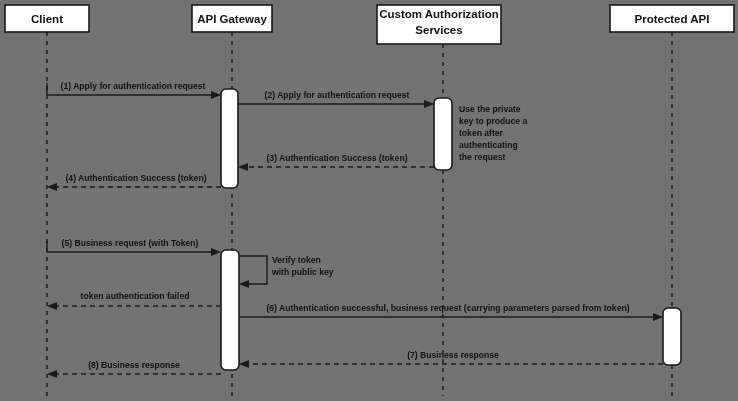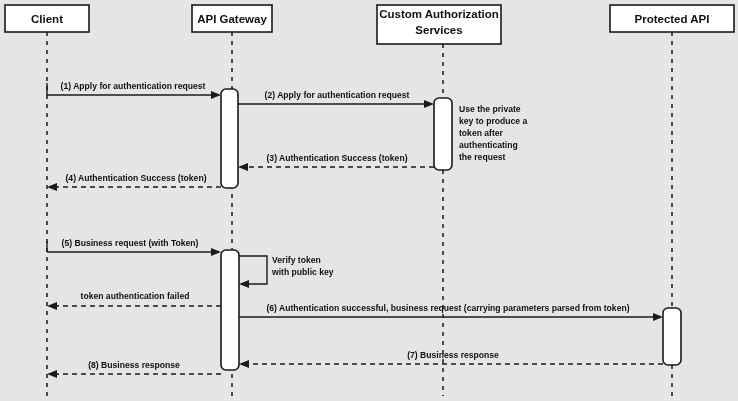--- a/index.html
+++ b/index.html
@@ -8,21 +8,21 @@
     padding: 0;
     background: #ffffff;
   }
   body {
     font-family: "Liberation Sans", sans-serif;
   }
   #diagram-root {
     position: relative;
     width: 738px;
     height: 401px;
-    background: #e5e5e5;
+    background: #737373;
     overflow: hidden;
   }
   #diagram-svg {
     position: absolute;
     top: 0;
     left: 0;
     width: 738px;
     height: 401px;
     display: block;
   }

